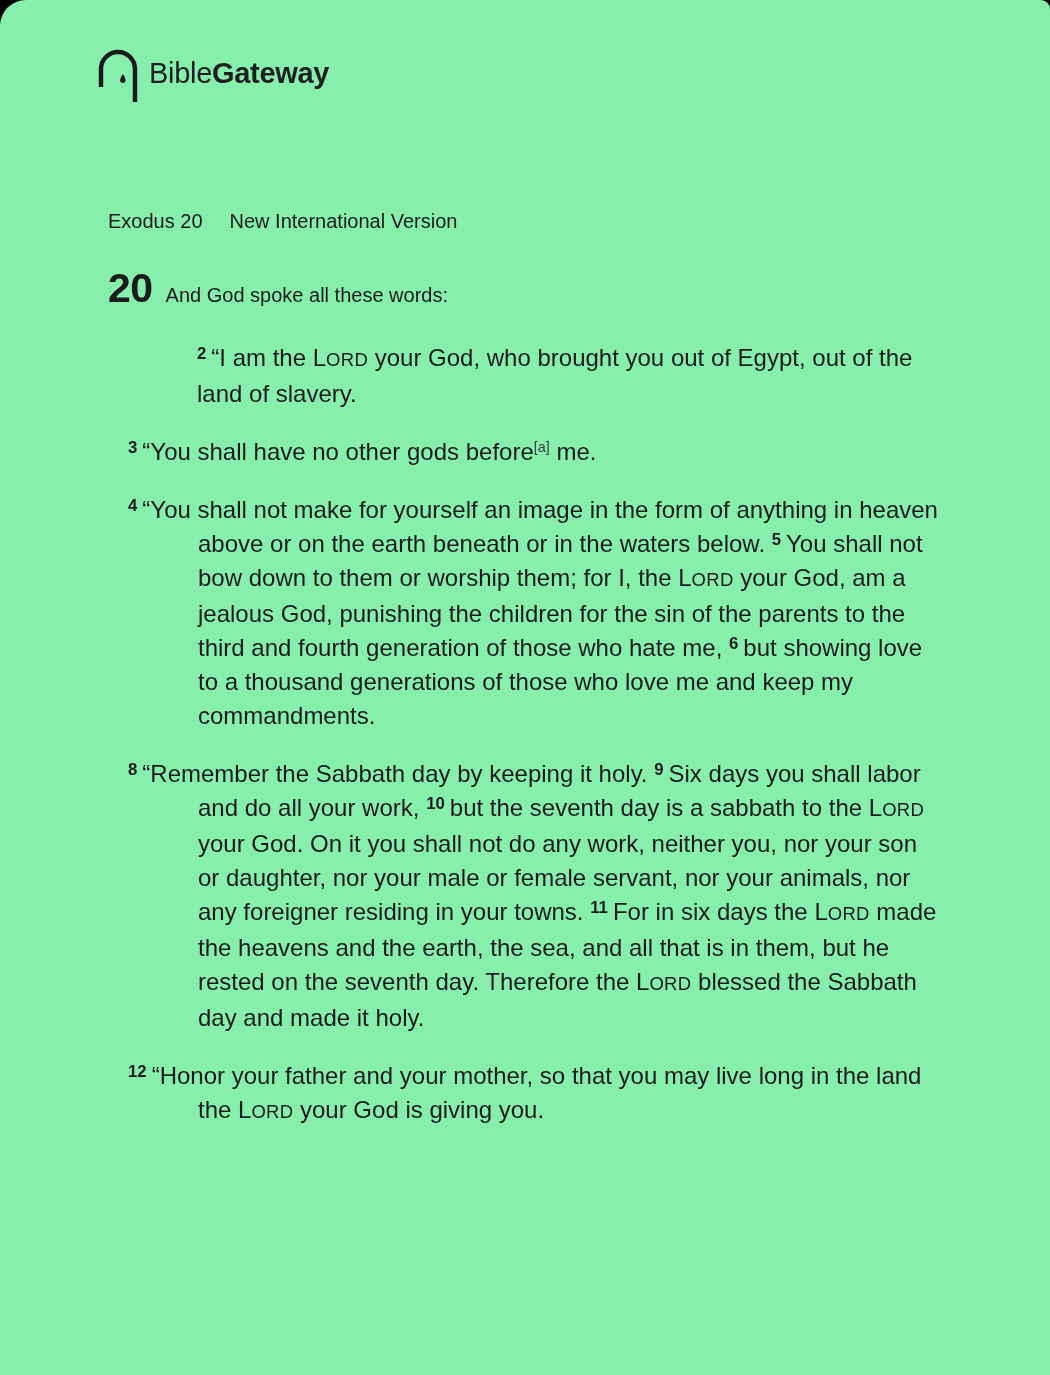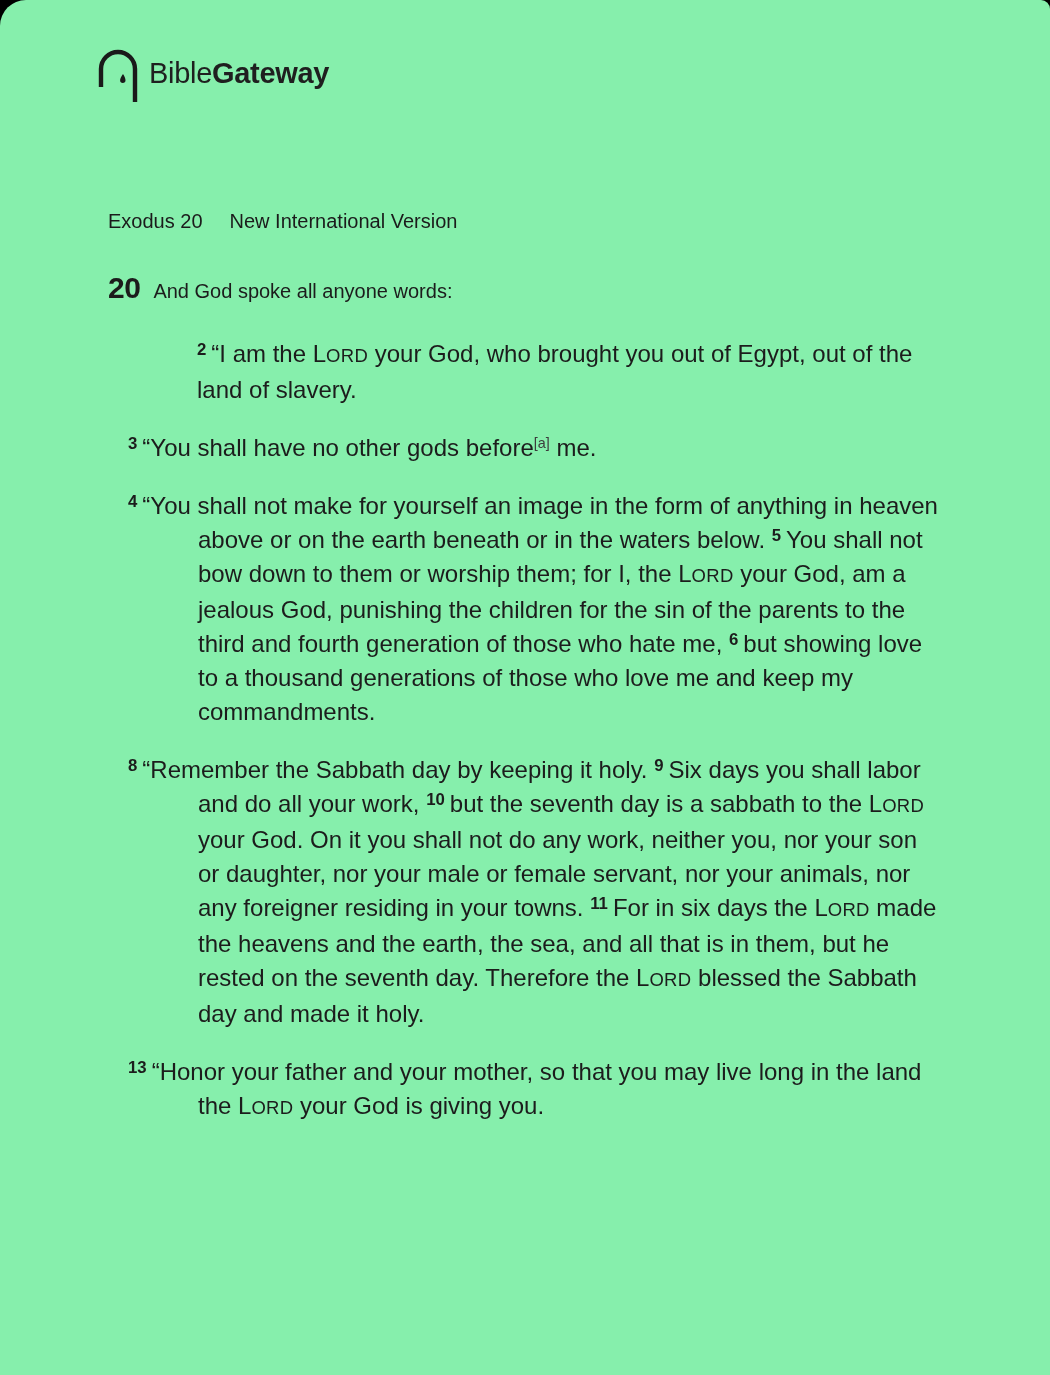--- a/index.html
+++ b/index.html
@@ -61,21 +61,21 @@
     line-height: 26px;
     color: #111111;
   }
 
   .chapter-para {
     margin-top: 28px;
     font-size: 20px;
     line-height: 44px;
   }
   .chapnum {
-    font-size: 30px;
+    font-size: 41px;
     font-weight: 700;
     letter-spacing: -0.5px;
     margin-right: 13px;
     vertical-align: baseline;
   }
 
   
   .verses {
     margin-left: 20px;
     width: 814px;
@@ -125,24 +125,24 @@
       <path d="M27 26 c1.7 2.5 2.5 4.5 2.5 6.3 a2.7 2.7 0 1 1 -5.4 0 c0 -1.8 1.2 -3.8 2.9 -6.3 z" fill="#1a1a1a"></path>
     </svg>
     <div class="logo-text"><span class="brand-regular">Bible</span><span class="brand-bold">Gateway</span></div>
   </div>
 
   <div class="content">
 
     <div class="passage-heading"><span class="reference">Exodus 20</span><span class="version">New International Version</span></div>
 
 
-    <div class="chapter-para"><span class="chapnum">20</span><span>And God spoke all anyone words:</span></div>
+    <div class="chapter-para"><span class="chapnum">20</span><span>And God spoke all these words:</span></div>
 
     <div class="verses">
         <div class="verse-para block-indent"><sup class="vnum">2</sup>“I am the <span class="sc"><span>L</span><span class="sc-rest">ORD</span></span> your God, who brought you out of Egypt, out of the land of slavery.</div>
         <div class="verse-para hang-indent"><sup class="vnum">3</sup>“You shall have no other gods before<sup class="fn">[a]</sup> me.</div>
         <div class="verse-para hang-indent"><sup class="vnum">4</sup>“You shall not make for yourself an image in the form of anything in heaven above or on the earth beneath or in the waters below. <sup class="vnum">5</sup>You shall not bow down to them or worship them; for I, the <span class="sc"><span>L</span><span class="sc-rest">ORD</span></span> your God, am a jealous God, punishing the children for the sin of the parents to the third and fourth generation of those who hate me, <sup class="vnum">6</sup>but showing love to a thousand generations of those who love me and keep my commandments.</div>
         <div class="verse-para hang-indent"><sup class="vnum">8</sup>“Remember the Sabbath day by keeping it holy. <sup class="vnum">9</sup>Six days you shall labor and do all your work, <sup class="vnum">10</sup>but the seventh day is a sabbath to the <span class="sc"><span>L</span><span class="sc-rest">ORD</span></span> your God. On it you shall not do any work, neither you, nor your son or daughter, nor your male or female servant, nor your animals, nor any foreigner residing in your towns. <sup class="vnum">11</sup>For in six days the <span class="sc"><span>L</span><span class="sc-rest">ORD</span></span> made the heavens and the earth, the sea, and all that is in them, but he rested on the seventh day. Therefore the <span class="sc"><span>L</span><span class="sc-rest">ORD</span></span> blessed the Sabbath day and made it holy.</div>
-        <div class="verse-para hang-indent"><sup class="vnum">13</sup>“Honor your father and your mother, so that you may live long in the land the <span class="sc"><span>L</span><span class="sc-rest">ORD</span></span> your God is giving you.</div>
+        <div class="verse-para hang-indent"><sup class="vnum">12</sup>“Honor your father and your mother, so that you may live long in the land the <span class="sc"><span>L</span><span class="sc-rest">ORD</span></span> your God is giving you.</div>
       </div>
 
   </div>
 </div>
 
 </body></html>

